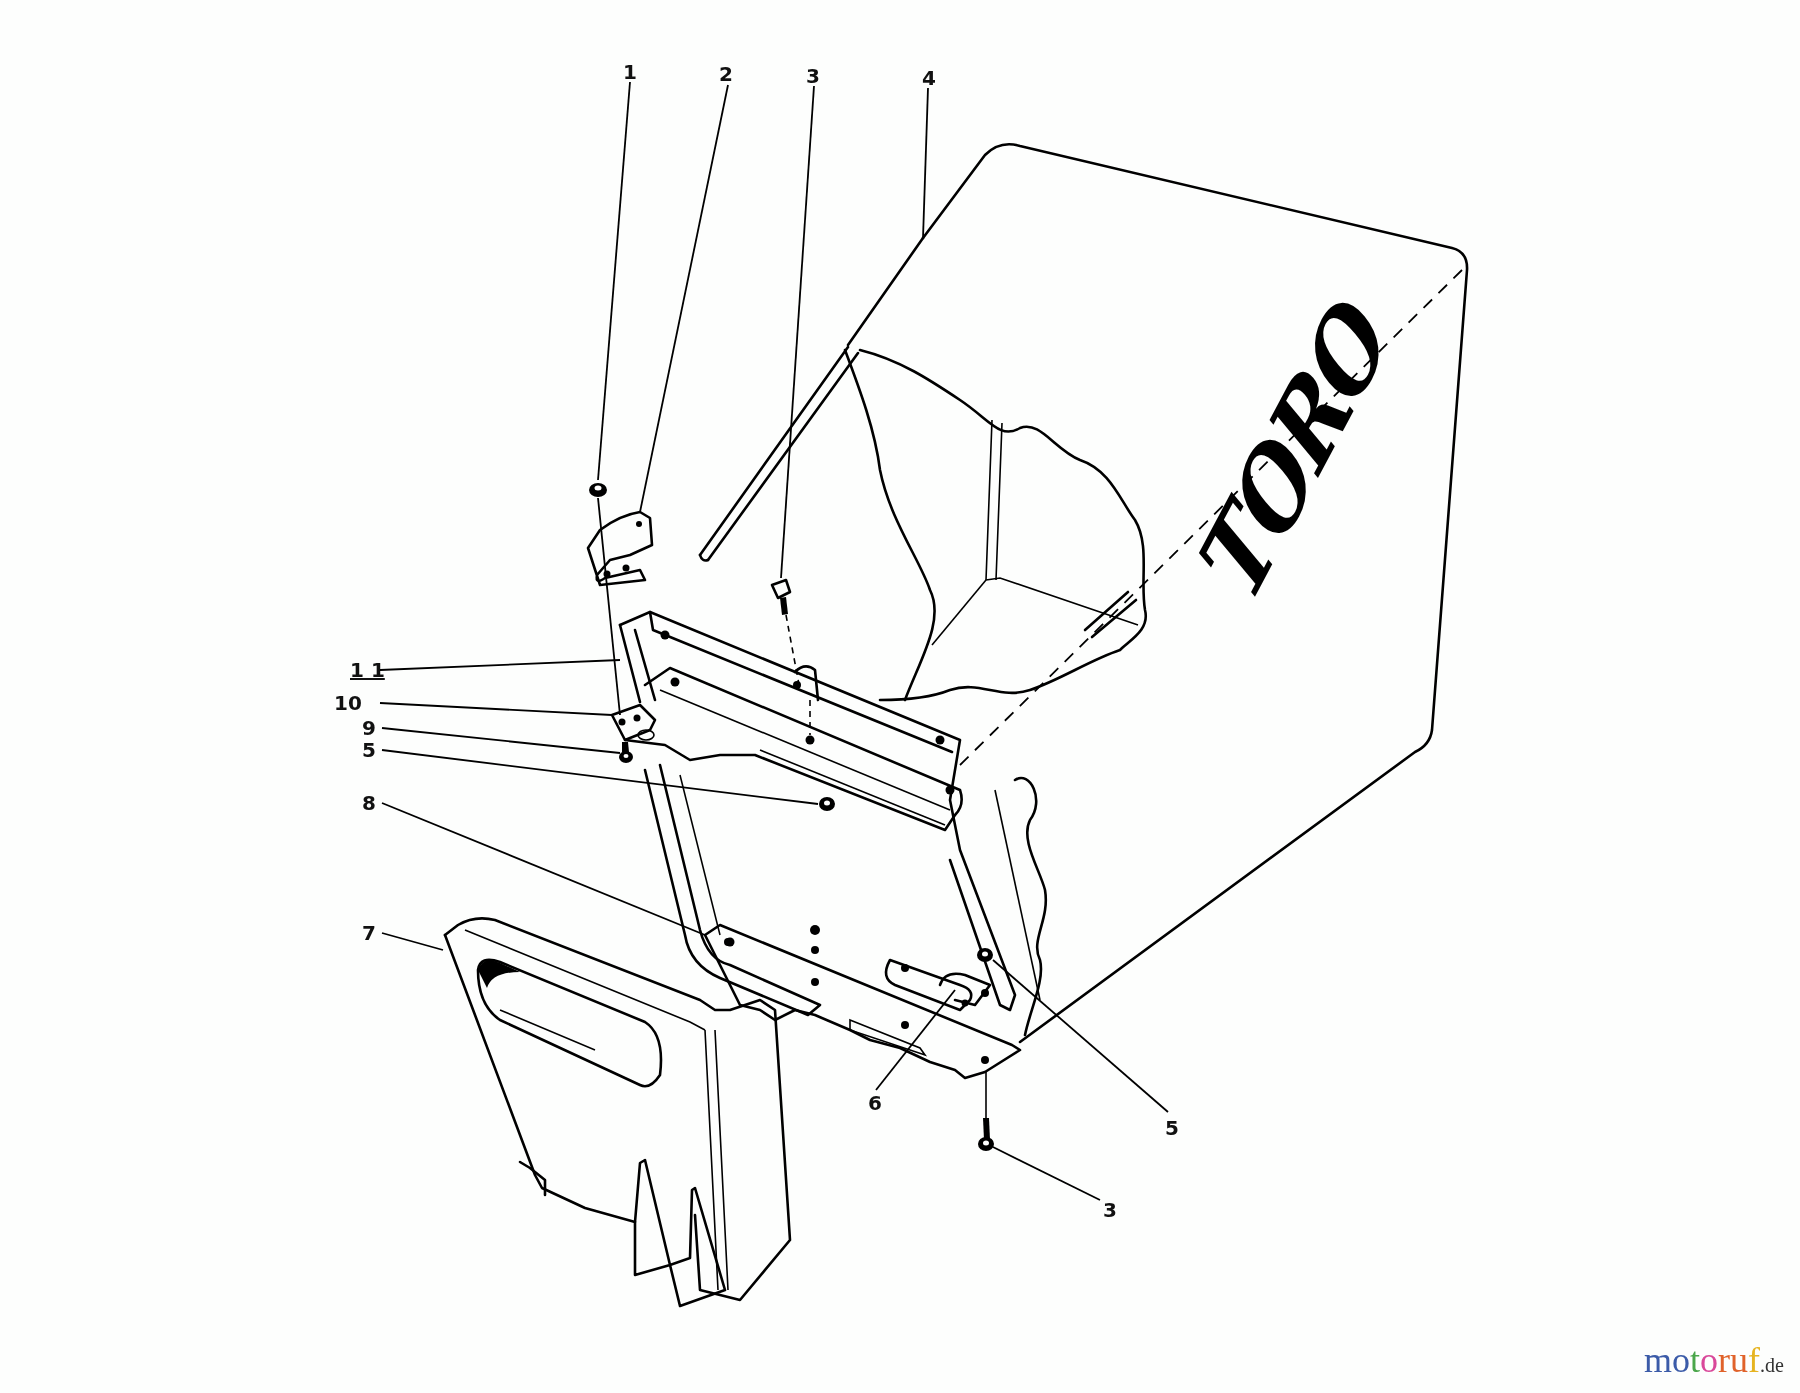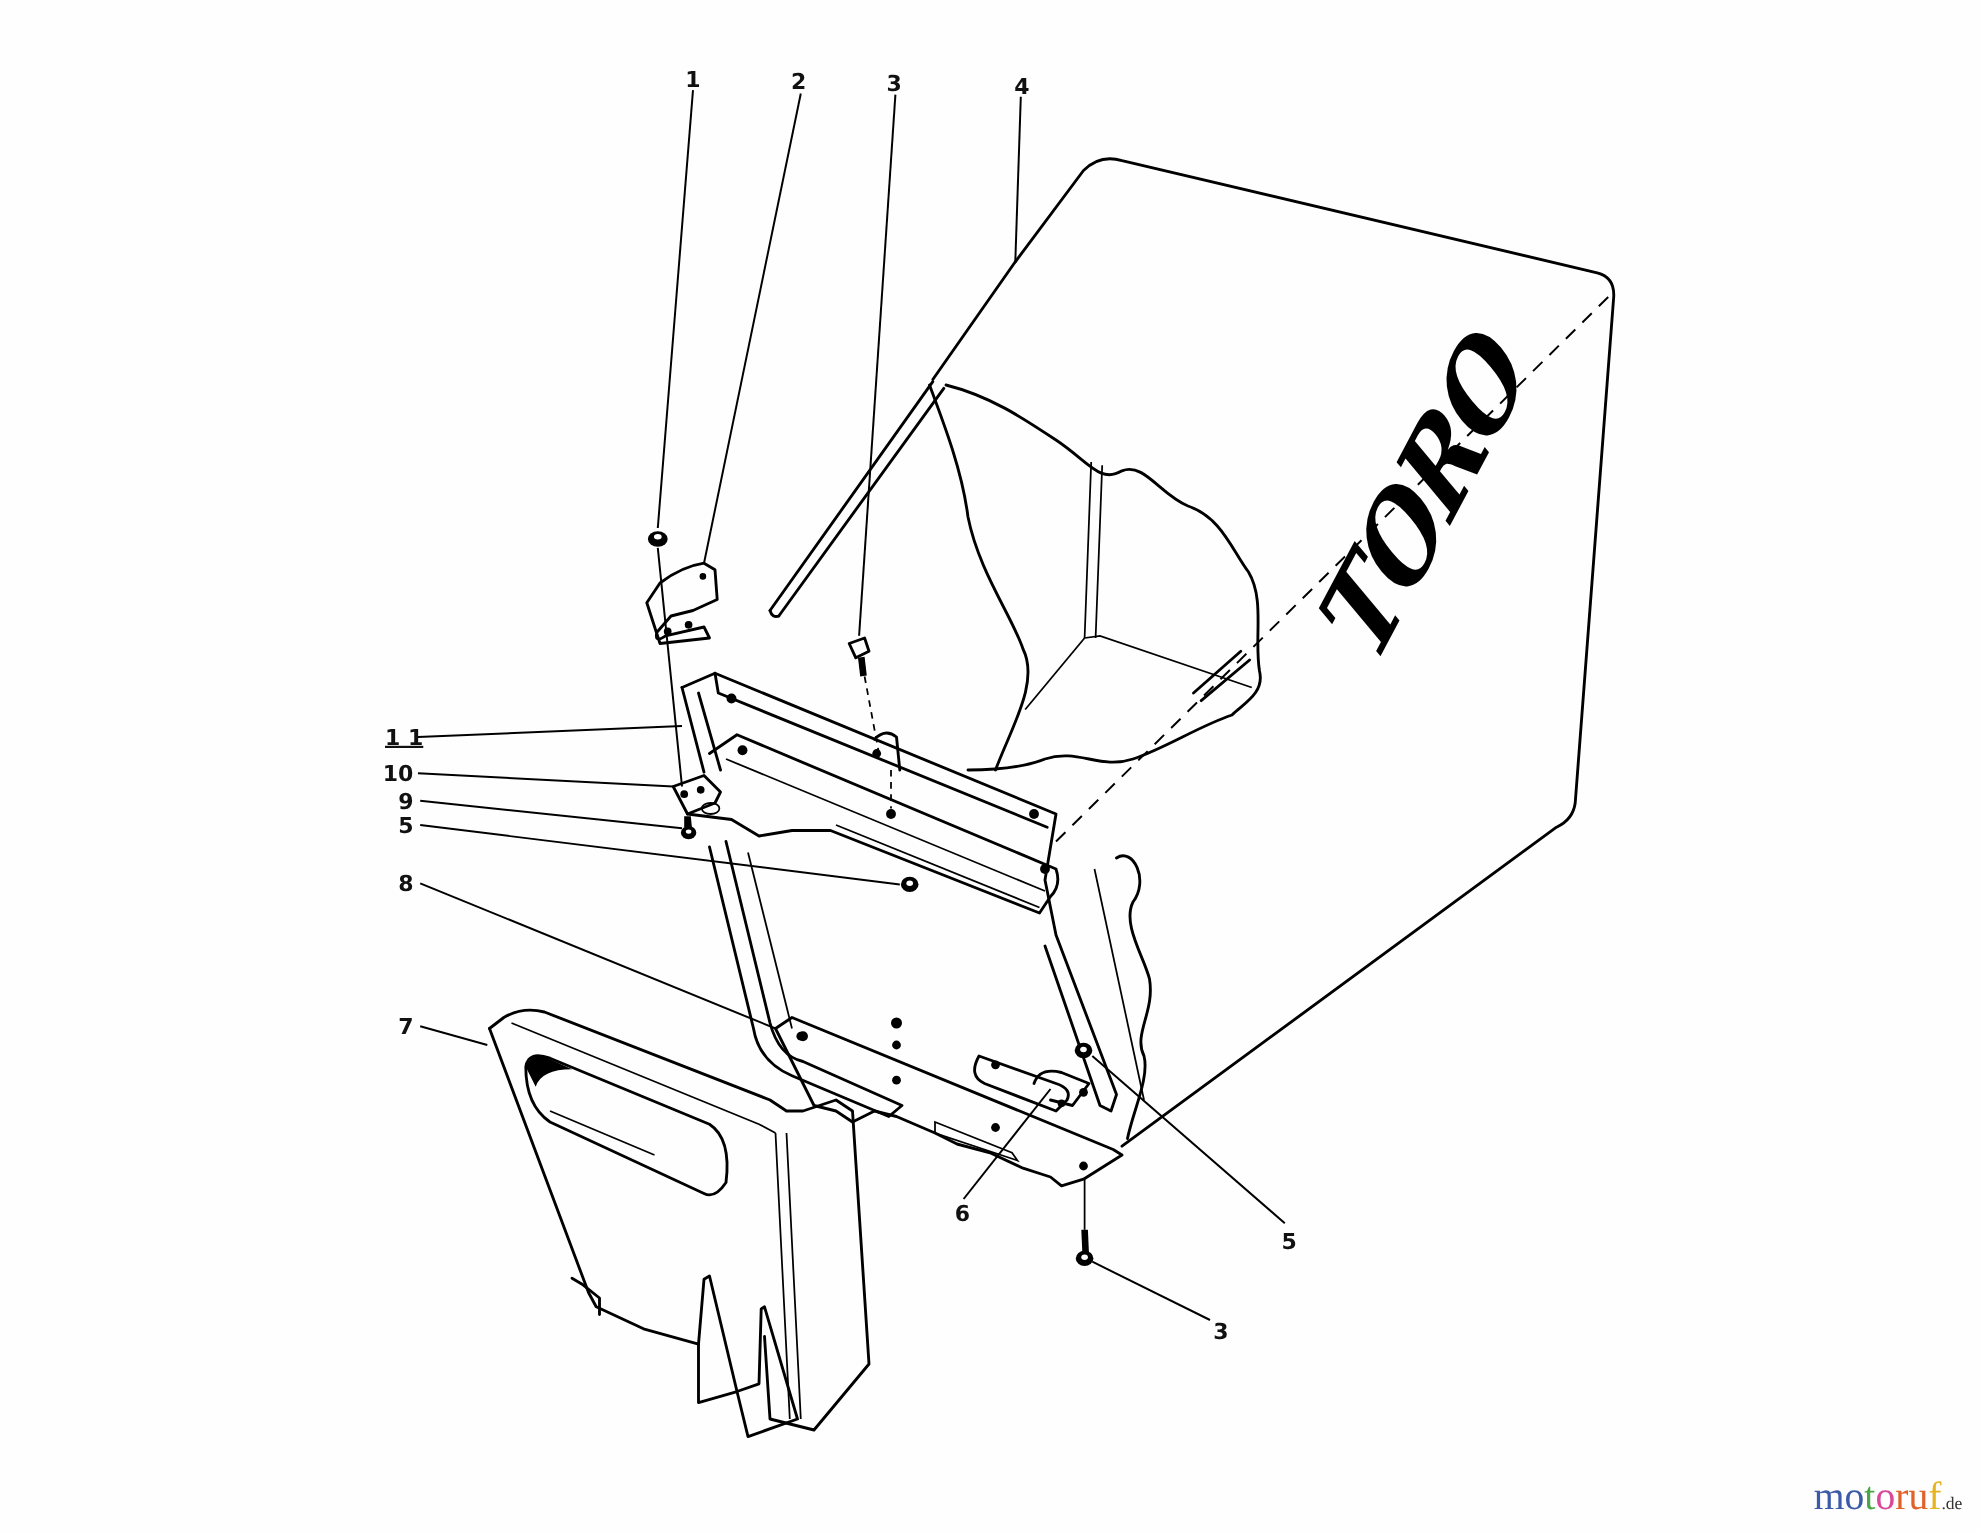--- a/index.html
+++ b/index.html
@@ -2,21 +2,21 @@
 <html><head>
 <meta charset="utf-8">
 <style>
   html, body { margin: 0; padding: 0; background: #fdfefd; }
   body { width: 1800px; height: 1393px; position: relative; overflow: hidden; font-family: "Liberation Sans", sans-serif; }
   #diagram { position: absolute; left: 0; top: 0; width: 1800px; height: 1393px; }
   .callout { position: absolute; font-family: "DejaVu Sans", sans-serif; font-weight: bold; font-size: 20px; color: #111; line-height: 1; }
   .brand { position: absolute; font-family: "DejaVu Serif", serif; font-style: italic; font-weight: bold; font-size: 96px; color: #000;
            transform-origin: left bottom; transform: rotate(-62deg) skewX(-12deg); letter-spacing: -4px; }
   .watermark { position: absolute; right: 16px; bottom: 12px; font-family: "Liberation Serif", serif; font-size: 36px; letter-spacing: 0px; }
-  .watermark .suffix { font-size: 16px; color: #333; }
+  .watermark .suffix { font-size: 20px; color: #333; }
   .ln { fill: none; stroke: #000; stroke-width: 2.6; stroke-linejoin: round; stroke-linecap: round; }
   .thin { fill: none; stroke: #000; stroke-width: 1.6; }
   .dash { fill: none; stroke: #000; stroke-width: 1.8; stroke-dasharray: 12 9; }
   .leader { fill: none; stroke: #000; stroke-width: 1.8; }
   .hole { fill: #000; }
 </style>
 </head>
 <body>
 
 <svg id="diagram" viewBox="0 0 1800 1393" xmlns="http://www.w3.org/2000/svg">
@@ -162,21 +162,21 @@
     <path class="leader" d="M 1100 1200 L 993 1147"></path>
     <path class="thin" d="M 986 1072 L 986 1118"></path>
   </g>
 </svg>
 
 <div class="callout" style="left:623px; top:62px;">1</div>
 <div class="callout" style="left:719px; top:64px;">2</div>
 <div class="callout" style="left:806px; top:66px;">3</div>
 <div class="callout" style="left:922px; top:68px;">4</div>
 <div class="callout" style="left:350px; top:660px;text-decoration:underline;">1 1</div>
-<div class="callout" style="left:348px; top:693px;">10</div>
+<div class="callout" style="left:334px; top:693px;">10</div>
 <div class="callout" style="left:362px; top:718px;">9</div>
 <div class="callout" style="left:362px; top:740px;">5</div>
 <div class="callout" style="left:362px; top:793px;">8</div>
 <div class="callout" style="left:362px; top:923px;">7</div>
 <div class="callout" style="left:868px; top:1093px;">6</div>
 <div class="callout" style="left:1165px; top:1118px;">5</div>
 <div class="callout" style="left:1103px; top:1200px;">3</div>
 
 <div class="watermark">
   <span style="color:#3b5ba8">m</span><span style="color:#3b5ba8">o</span><span style="color:#4aa64a">t</span><span style="color:#d9489a">o</span><span style="color:#e0622a">r</span><span style="color:#e0622a">u</span><span style="color:#e6b420">f</span><span class="suffix">.de</span>

